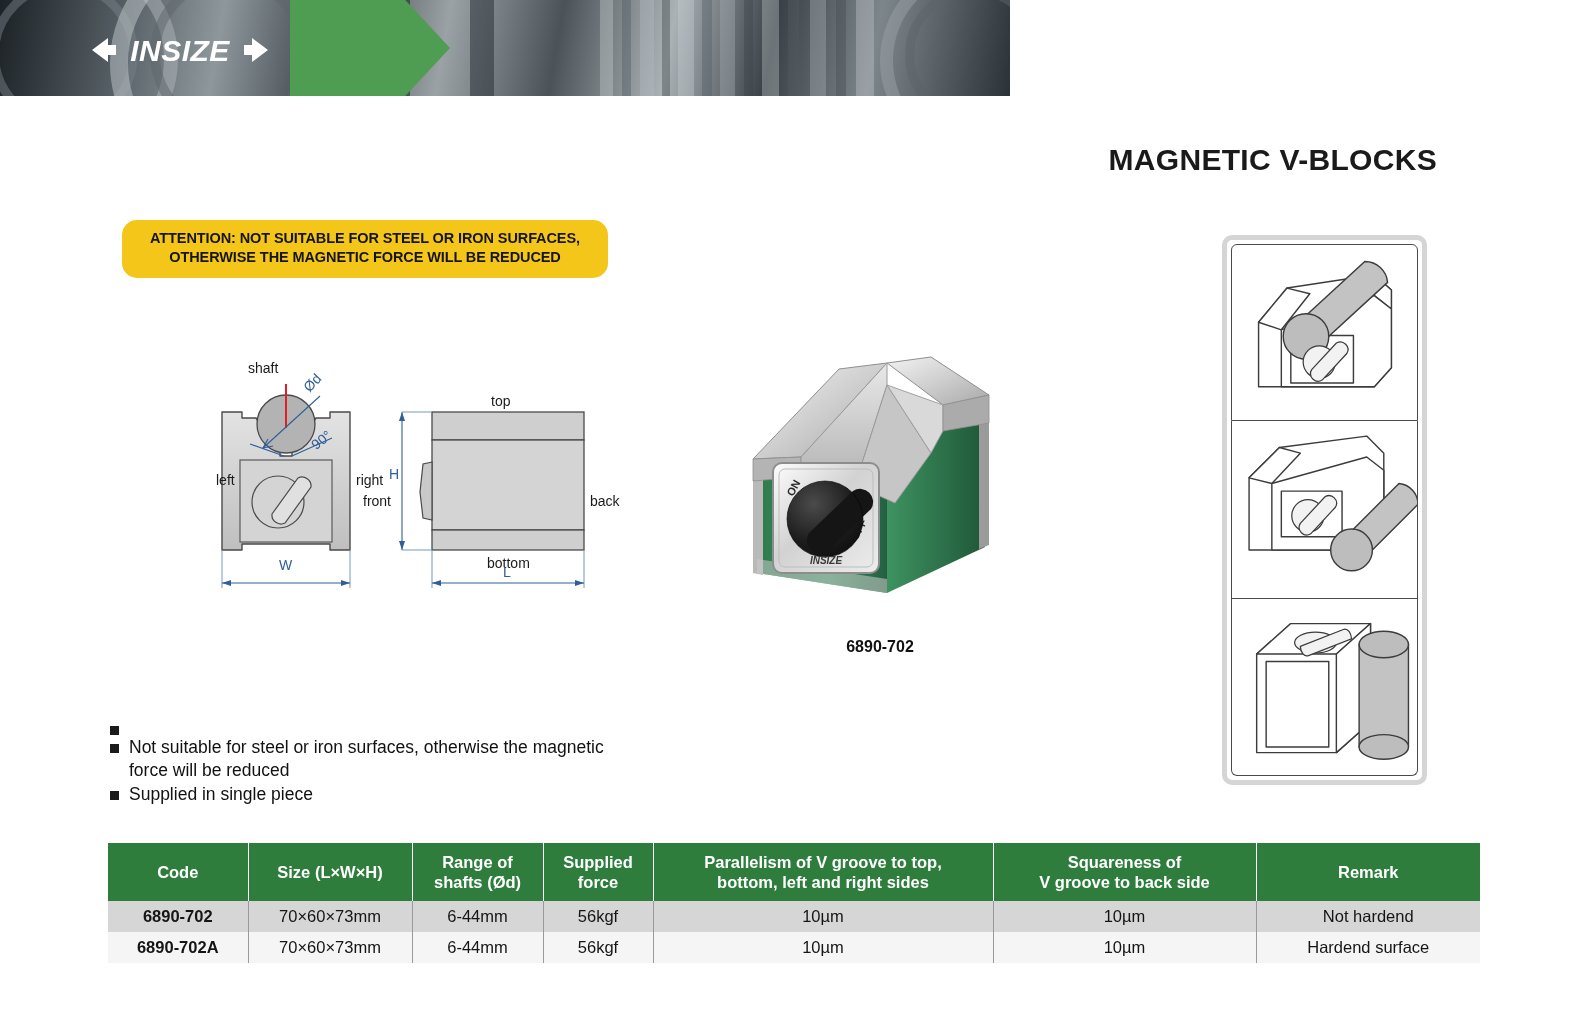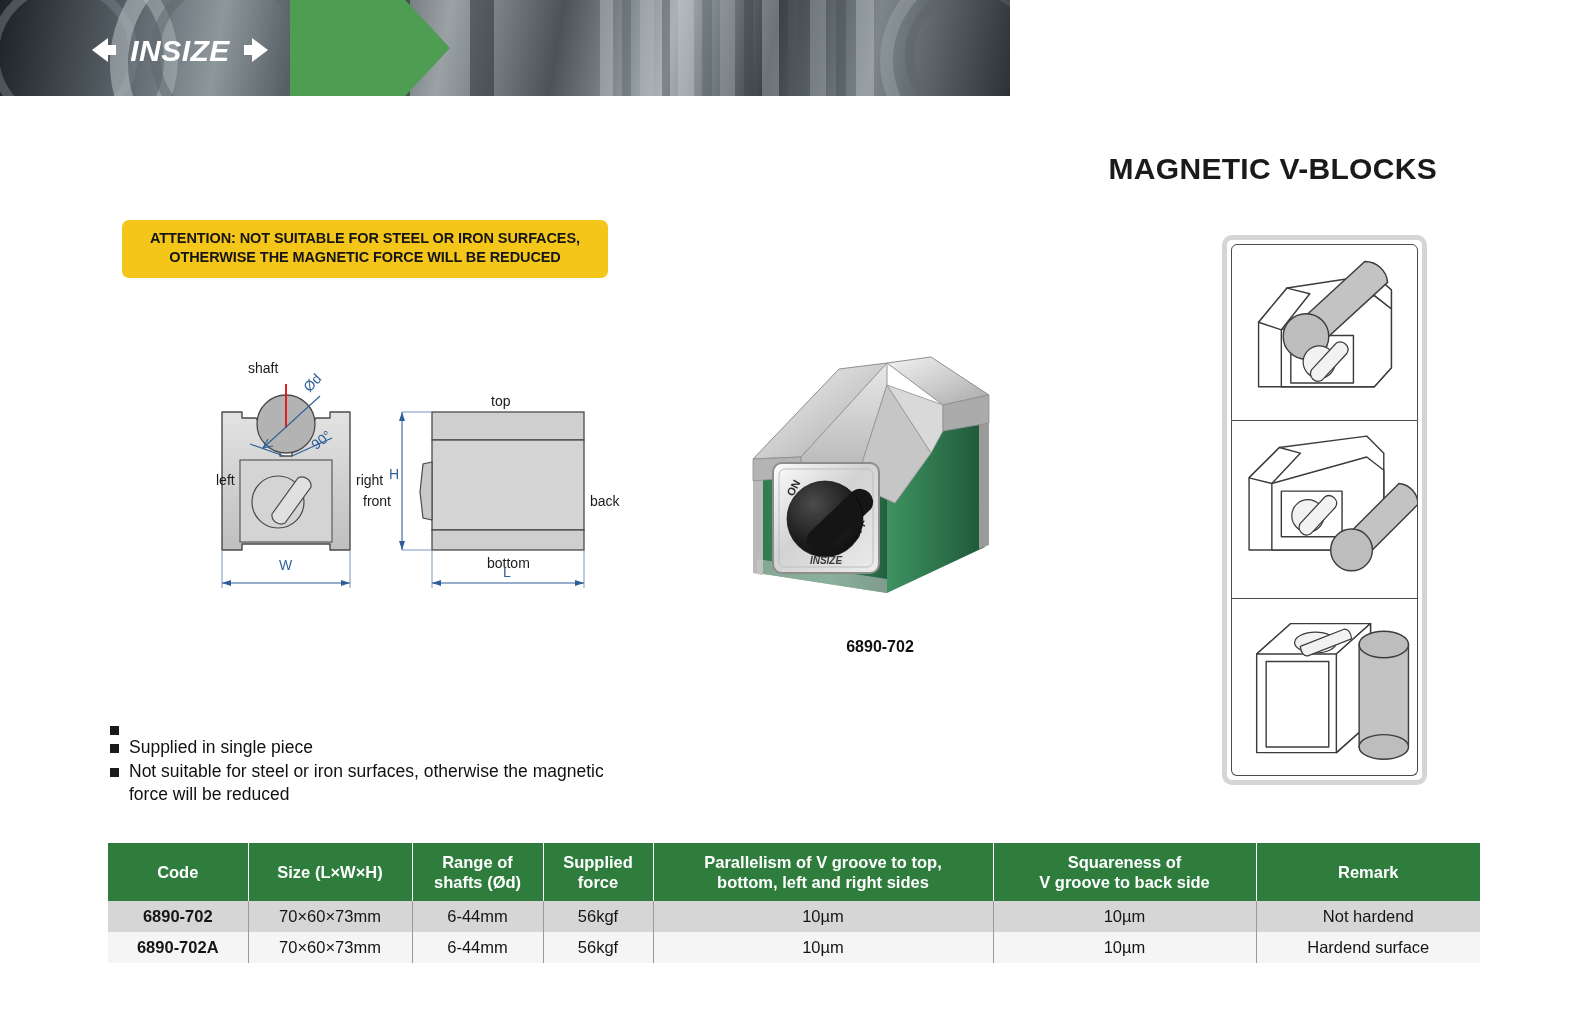--- a/index.html
+++ b/index.html
@@ -54,36 +54,36 @@
   .insize-logo {
     position: absolute;
     left: 92px; top: 30px;
     width: 176px; height: 40px;
     z-index: 5;
   }
 
   
   .page-title {
     position: absolute;
-    right: 150px; top: 152px;
+    right: 150px; top: 143px;
     font-size: 30px;
     font-weight: bold;
     color: #1a1a1a;
     letter-spacing: .3px;
     white-space: nowrap;
   }
 
   
   .attention {
     position: absolute;
     left: 122px; top: 220px;
     width: 466px;
     padding: 9px 10px 10px 10px;
     background: #f5c61a;
-    border-radius: 7px;
+    border-radius: 15px;
     text-align: center;
     font-size: 14.5px;
     font-weight: bold;
     color: #151515;
     line-height: 1.33;
     letter-spacing: -0.1px;
   }
 
   
   .drawings {
@@ -464,25 +464,25 @@
     </svg>
   </div>
 </div>
 
 <div class="features">
   <div class="feature-row">
     <span class="bullet"></span>
   </div>
   <div class="feature-row">
     <span class="bullet"></span>
-    <span class="feature-text">Supplied in single piece</span>
+    <span class="feature-text" style="max-width:480px;">Not suitable for steel or iron surfaces, otherwise the magnetic force will be reduced</span>
   </div>
   <div class="feature-row">
     <span class="bullet"></span>
-    <span class="feature-text" style="max-width:480px;">Not suitable for steel or iron surfaces, otherwise the magnetic force will be reduced</span>
+    <span class="feature-text">Supplied in single piece</span>
   </div>
 </div>
 
 <table class="spec-table">
   <colgroup>
     <col style="width:140px">
     <col style="width:164px">
     <col style="width:131px">
     <col style="width:110px">
     <col style="width:340px">

